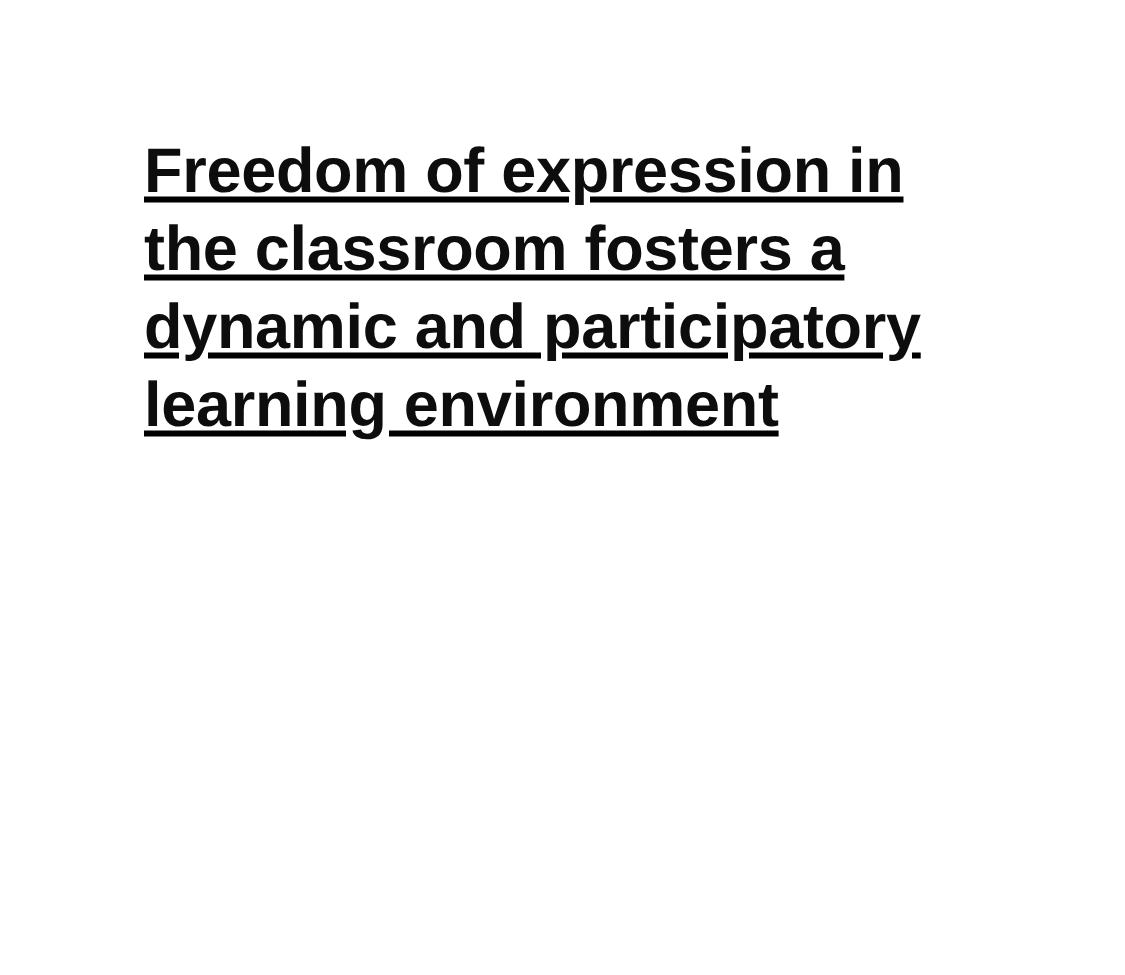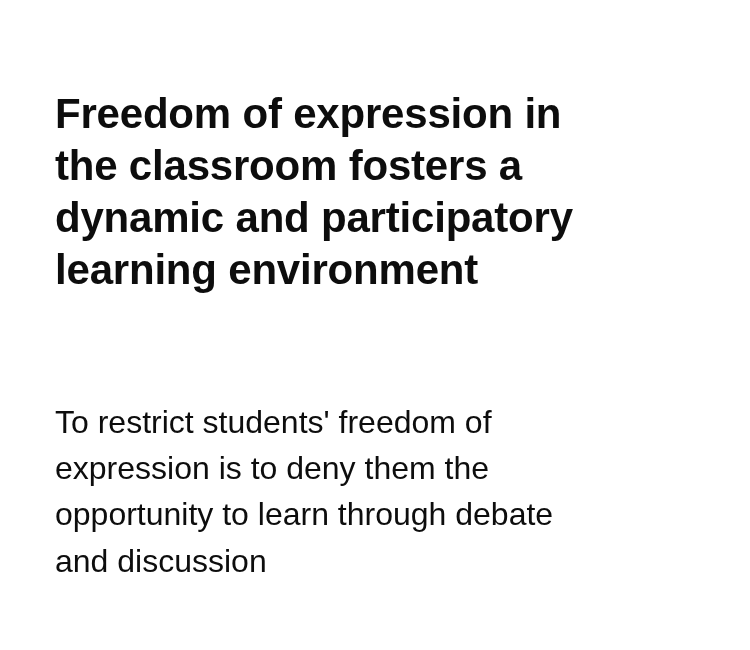--- a/index.html
+++ b/index.html
@@ -12,21 +12,22 @@
     background: #ffffff;
     font-family: "Liberation Sans", sans-serif;
     color: #000000;
     overflow: hidden;
   }
   .slide {
     position: relative;
     width: 750px;
     height: 650px;
     box-sizing: border-box;
-    padding: 88px 105px 0 55px;
+    padding: 88px 105px 0 96px;
+    text-decoration: underline;
   }
   .headline {
     font-size: 42px;
     font-weight: bold;
     line-height: 1.24;
     letter-spacing: -0.2px;
     margin: 0;
     max-width: 545px;
     color: #0d0d0d;
   }
@@ -38,14 +39,13 @@
     margin-top: 103px;
     max-width: 535px;
     color: #0d0d0d;
   }
 </style>
 </head>
 <body>
 
 <div class="slide">
   <h1 class="headline">Freedom of expression in the classroom fosters a dynamic and participatory learning environment</h1>
-  <p class="body-text">To restrict students' freedom of expression is to deny them the opportunity to learn through debate and discussion</p>
 </div>
 
 </body></html>

